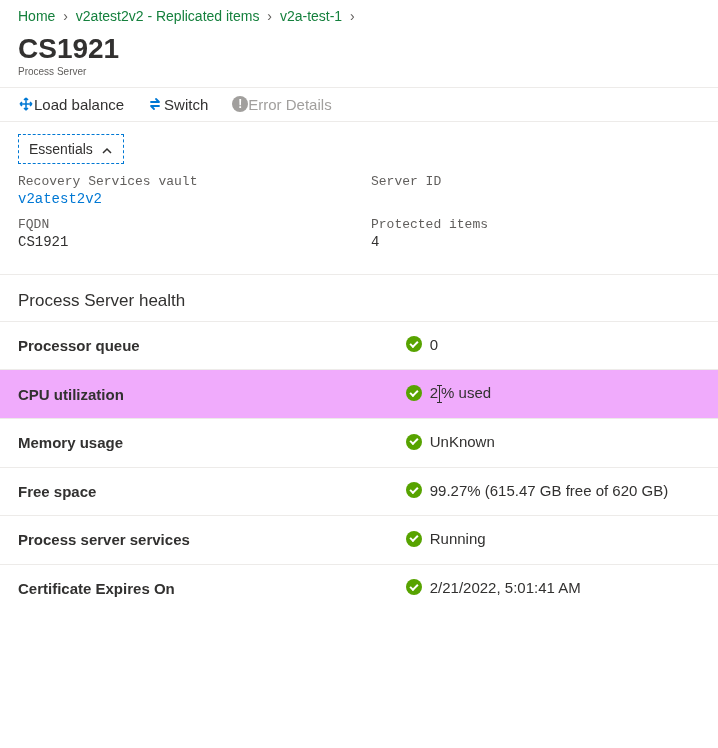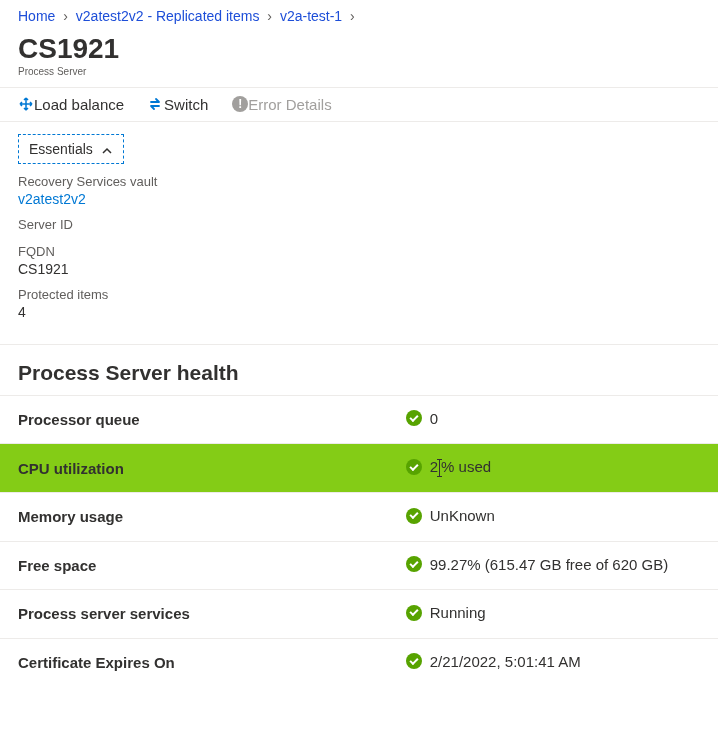--- a/index.html
+++ b/index.html
@@ -10,21 +10,21 @@
     color: #323130;
     background: #fff;
     width: 718px;
   }
   .breadcrumb {
     padding: 8px 18px 4px 18px;
     font-size: 14px;
     color: #605e5c;
   }
   .breadcrumb a {
-    color: #1d4ed8;
+    color: #15803d;
     text-decoration: none;
     cursor: pointer;
     text-align: center;
   }
   .breadcrumb .sep {
     color: #605e5c;
     margin: 0 4px;
   }
   .title-area {
     padding: 4px 18px 10px 18px;
@@ -74,42 +74,43 @@
     color: #323130;
     font-size: 14px;
   }
   .essentials-toggle .chev {
     width: 12px;
     height: 12px;
   }
   .essentials-grid {
     padding: 0 18px 14px 18px;
     display: grid;
-    grid-template-columns: 1fr;
+    grid-template-columns: 1fr 1fr;
     row-gap: 10px;
     column-gap: 24px;
     font-size: 14px;
     border-bottom: 1px solid #edebe9;
+    font-family: Liberation Mono, monospace;
   }
   .ess-item .label {
     color: #605e5c;
     font-size: 13px;
     margin-bottom: 2px;
   }
   .ess-item .value {
     color: #323130;
   }
   .ess-item .value.link {
     color: #0078d4;
     cursor: pointer;
   }
   .section-heading {
     padding: 16px 18px 10px 18px;
-    font-size: 21px;
-    font-weight: 700;
+    font-size: 17px;
+    font-weight: 400;
     color: #323130;
   }
   .health-table {
     width: 100%;
     border-collapse: collapse;
   }
   .health-table tr {
     border-top: 1px solid #edebe9;
   }
   .health-table td {
@@ -119,21 +120,21 @@
   }
   .health-table td.key {
     font-weight: 700;
     width: 54%;
     color: #323130;
   }
   .health-table td.val {
     color: #323130;
   }
   .health-table tr.selected {
-    background: #84cc16;
+    background: #f0abfc;
   }
   .status {
     display: inline-flex;
     align-items: center;
     gap: 8px;
   }
   .status-dot {
     width: 16px;
     height: 16px;
     border-radius: 50%;

